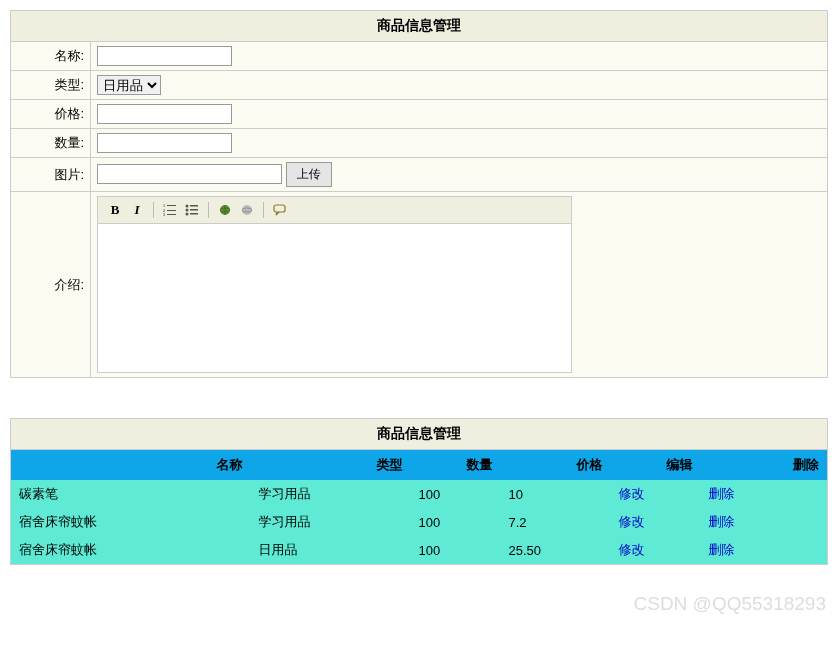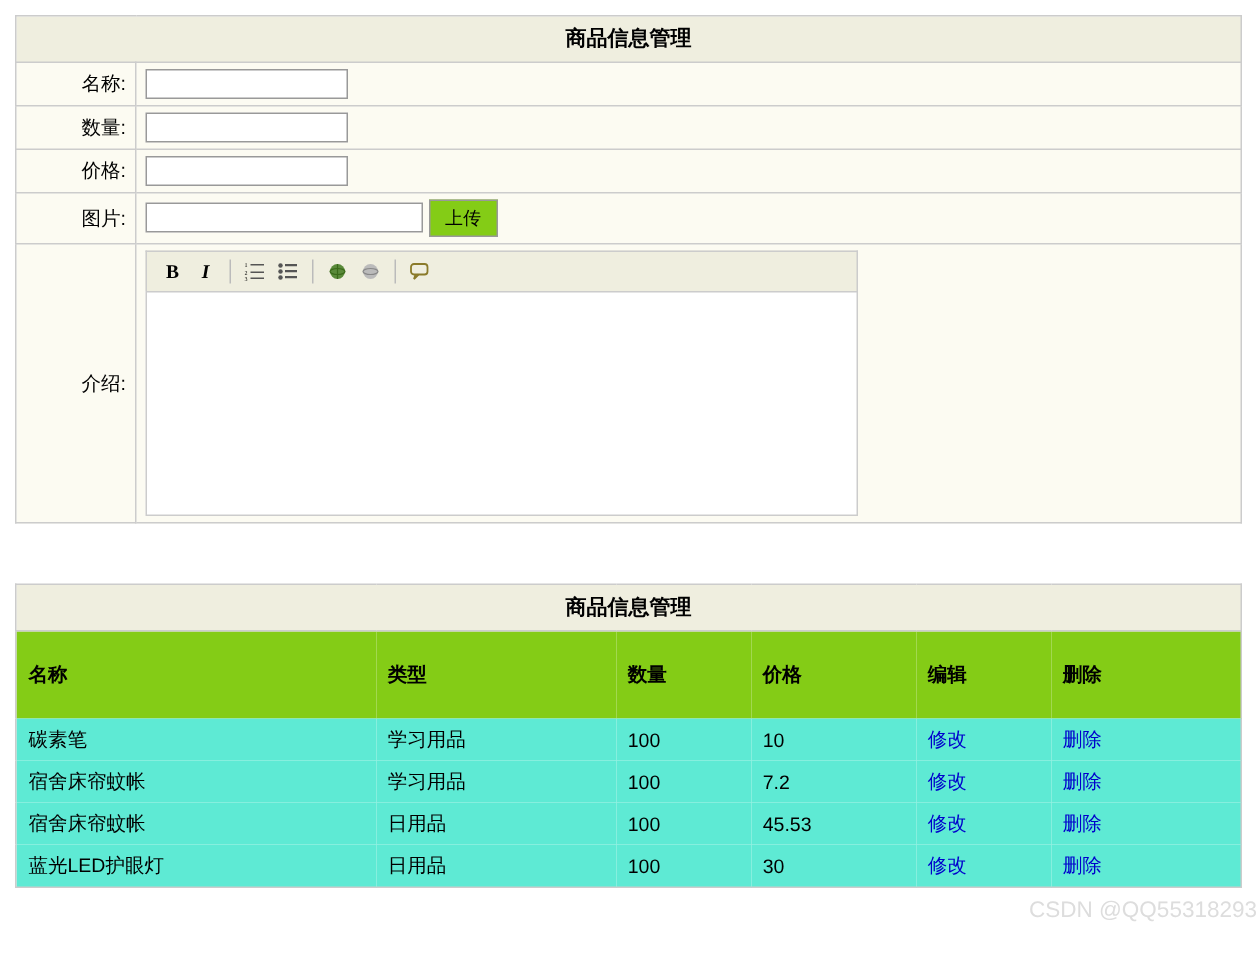--- a/index.html
+++ b/index.html
@@ -4,56 +4,64 @@
   <style>
     * { box-sizing: border-box; margin: 0; padding: 0; }
     body { font-family: Arial, sans-serif; font-size: 13px; background: #fff; padding: 10px; width: 838px; }
     
     .form-table { width: 100%; border-collapse: collapse; border: 1px solid #ccc; }
     .form-table th { background: #efeedf; text-align: center; padding: 6px; font-weight: bold; font-size: 14px; border: 1px solid #ccc; }
     .form-table td { background: #fcfbf2; padding: 4px 6px; border: 1px solid #ccc; }
     .form-table td.label-cell { text-align: right; width: 80px; }
     .form-table input[type="text"] { border: 1px solid #999; padding: 2px; height: 20px; width: 135px; background: #fff; }
     .form-table select { border: 1px solid #999; padding: 1px; height: 20px; background: #f0f0f0; }
-    .form-table button { border: 1px solid #999; background: #84cc16; padding: 3px 10px; font-size: 12px; cursor: pointer; }
+    .form-table button { border: 1px solid #999; background: #e5e5e5; padding: 3px 10px; font-size: 12px; cursor: pointer; }
     
     .editor-wrap { width: 475px; }
     .editor-toolbar { background: #efeedf; border: 1px solid #ccc; border-bottom: none; padding: 4px 8px; display: flex; align-items: center; gap: 4px; }
     .editor-toolbar .sep { width: 1px; height: 16px; background: #bbb; margin: 0 3px; }
     .tb-btn { display: inline-flex; align-items: center; justify-content: center; width: 18px; height: 18px; cursor: pointer; font-family: "Times New Roman", serif; }
     .editor-body { border: 1px solid #ccc; background: #fff; height: 150px; width: 100%; padding: 4px; outline: none; }
     
     .spacer { height: 40px; }
     
     .list-table { width: 100%; border-collapse: collapse; border: 1px solid #ccc; }
     .list-table th.hdr { background: #efeedf; text-align: center; padding: 6px; font-weight: bold; font-size: 14px; border: 1px solid #ccc; }
-    .list-table .colhdr td { background: #84cc16; padding: 20px 8px; font-weight: bold; }
+    .list-table .colhdr td { background: #0ea5e9; padding: 6px 8px; font-weight: bold; text-align: right; }
     .list-table tr.row td { background: #5eead4; padding: 5px 8px; }
     .list-table a { color: #0000cc; cursor: pointer; }
     
-    .watermark { position: fixed; right: 0; bottom: 38px; color: #ddd; font-size: 15px; pointer-events: none; }
+    .watermark { position: fixed; right: 12px; bottom: 38px; color: #ddd; font-size: 19px; pointer-events: none; }
   </style>
 </head>
 <body>
 
 <table class="form-table">
   <tbody>
       <tr>
     <th colspan="2">商品信息管理</th>
   </tr>
   <tr>
     <td class="label-cell">名称:</td>
     <td><input type="text" style=""></td>
   </tr>
   <tr>
-    <td class="label-cell">数量:</td>
+    <td class="label-cell">类型:</td>
+    <td>
+      <select>
+        <option>日用品</option>
+      </select>
+    </td>
+  </tr>
+  <tr>
+    <td class="label-cell">价格:</td>
     <td><input type="text" style=""></td>
   </tr>
   <tr>
-    <td class="label-cell">价格:</td>
+    <td class="label-cell">数量:</td>
     <td><input type="text" style=""></td>
   </tr>
   <tr>
     <td class="label-cell">图片:</td>
     <td>
       <input type="text" style="width: 185px;">
       <button>上传</button>
     </td>
   </tr>
   <tr>
@@ -143,28 +151,20 @@
         <td>学习用品</td>
         <td>100</td>
         <td>7.2</td>
         <td><a>修改</a></td>
         <td><a>删除</a></td>
       </tr>
       <tr class="row">
         <td>宿舍床帘蚊帐</td>
         <td>日用品</td>
         <td>100</td>
-        <td>45.53</td>
-        <td><a>修改</a></td>
-        <td><a>删除</a></td>
-      </tr>
-      <tr class="row">
-        <td>蓝光LED护眼灯</td>
-        <td>日用品</td>
-        <td>100</td>
-        <td>30</td>
+        <td>25.50</td>
         <td><a>修改</a></td>
         <td><a>删除</a></td>
       </tr>
     </tbody>
 </table>
 
 <div class="watermark">CSDN @QQ55318293</div>
 
 </body></html>

